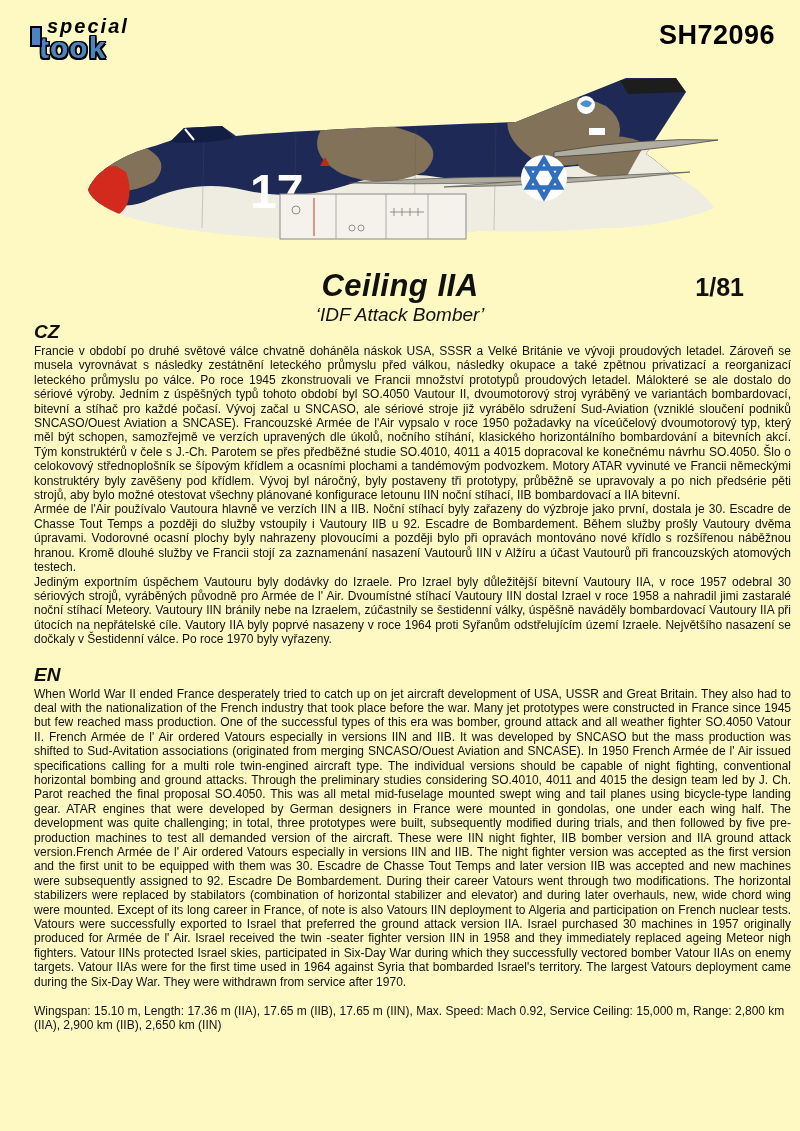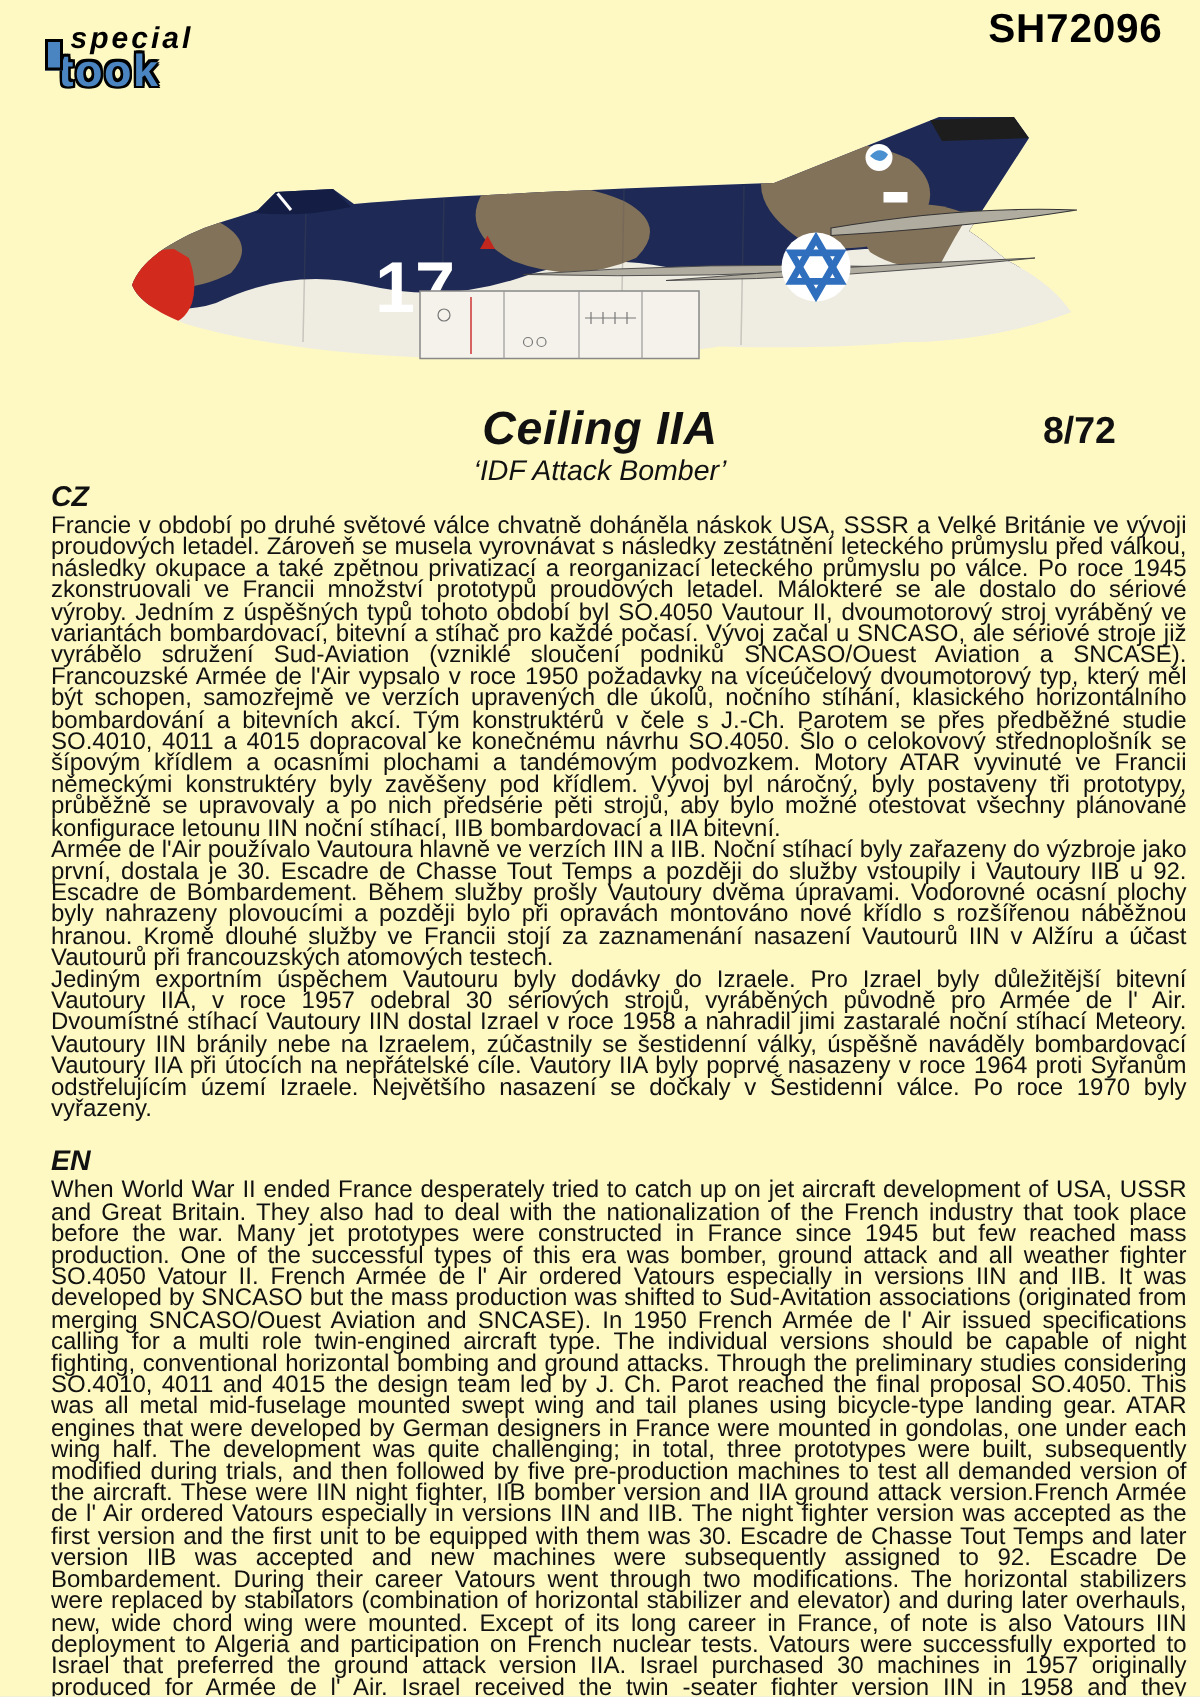--- a/index.html
+++ b/index.html
@@ -7,33 +7,33 @@
     position:relative;width:800px;height:1131px;margin:0 auto;
     background:#fef9c3;overflow:hidden;
     font-family:"Liberation Sans",sans-serif;color:#111;
   }
   
   .logo{position:absolute;left:30px;top:16px;width:130px;}
   .logo-bar{position:absolute;left:0;top:10px;width:8px;height:17px;background:#4a85c2;border:2px solid #000;}
   .logo-special{display:block;margin-left:17px;font-style:italic;font-weight:bold;font-size:20px;letter-spacing:2px;color:#000;line-height:1;}
   .logo-hobby{display:block;margin-left:9px;margin-top:-3px;font-weight:bold;font-size:30px;line-height:1;color:#4a85c2;letter-spacing:1px;
     text-shadow:-1.5px -1.5px 0 #000,1.5px -1.5px 0 #000,-1.5px 1.5px 0 #000,1.5px 1.5px 0 #000,-1.5px 0 0 #000,1.5px 0 0 #000,0 -1.5px 0 #000,0 1.5px 0 #000;}
-  .product-code{position:absolute;right:25px;top:4px;font-size:27px;font-weight:bold;letter-spacing:.5px;color:#000;}
+  .product-code{position:absolute;right:25px;top:20px;font-size:27px;font-weight:bold;letter-spacing:.5px;color:#000;}
   
   .illo{position:absolute;left:84px;top:78px;width:648px;height:192px;}
   
   .title-block{position:absolute;left:0;top:270px;width:100%;text-align:center;}
   .kit-title{font-size:31px;font-weight:bold;font-style:italic;line-height:1.05;letter-spacing:.5px;}
   .kit-subtitle{font-size:19px;font-weight:normal;font-style:italic;margin-top:1px;}
   .kit-scale{position:absolute;right:56px;top:273px;font-size:25px;font-weight:bold;}
   
   .text-body{position:absolute;left:34px;top:322px;width:757px;}
   .lang-heading{font-size:19px;font-weight:bold;font-style:italic;line-height:1;margin:0 0 3px 0;}
   .lang-heading.en{margin-top:18px;}
-  .text-body p{margin:0;font-size:16px;line-height:14.4px;text-align:justify;}
+  .text-body p{margin:0;font-size:12px;line-height:14.4px;text-align:justify;}
   .text-body p.specs{margin-top:15px;text-align:left;}
 </style>
 </head>
 <body>
 
 <div class="page">
 
   <div class="logo">
     <span class="logo-bar"></span>
     <span class="logo-special">special</span>
@@ -111,21 +111,21 @@
       <circle cx="460" cy="100" r="23" fill="#ffffff"></circle>
       <polygon points="460,81 443.5,109.5 476.5,109.5" fill="none" stroke-width="4.5" stroke="#2f6fbd"></polygon>
       <polygon points="460,119 443.5,90.5 476.5,90.5" fill="none" stroke-width="4.5" stroke="#2f6fbd"></polygon>
     </g>
   </svg>
 
   <div class="title-block">
     <div class="kit-title">Ceiling IIA</div>
     <div class="kit-subtitle">‘IDF Attack Bomber’</div>
   </div>
-  <div class="kit-scale">8/72</div>
+  <div class="kit-scale">1/81</div>
 
   <div class="text-body">
     <h2 class="lang-heading">CZ</h2>
     <p>Francie v období po druhé světové válce chvatně doháněla náskok USA, SSSR a Velké Británie ve vývoji proudových letadel. Zároveň se musela vyrovnávat s následky zestátnění leteckého průmyslu před válkou, následky okupace a také zpětnou privatizací a reorganizací leteckého průmyslu po válce. Po roce 1945 zkonstruovali ve Francii množství prototypů proudových letadel. Málokteré se ale dostalo do sériové výroby. Jedním z úspěšných typů tohoto období byl SO.4050 Vautour II, dvoumotorový stroj vyráběný ve variantách bombardovací, bitevní a stíhač pro každé počasí. Vývoj začal u SNCASO, ale sériové stroje již vyrábělo sdružení Sud-Aviation (vzniklé sloučení podniků SNCASO/Ouest Aviation a SNCASE). Francouzské Armée de l'Air vypsalo v roce 1950 požadavky na víceúčelový dvoumotorový typ, který měl být schopen, samozřejmě ve verzích upravených dle úkolů, nočního stíhání, klasického horizontálního bombardování a bitevních akcí. Tým konstruktérů v čele s J.-Ch. Parotem se přes předběžné studie SO.4010, 4011 a 4015 dopracoval ke konečnému návrhu SO.4050. Šlo o celokovový střednoplošník se šípovým křídlem a ocasními plochami a tandémovým podvozkem. Motory ATAR vyvinuté ve Francii německými konstruktéry byly zavěšeny pod křídlem. Vývoj byl náročný, byly postaveny tři prototypy, průběžně se upravovaly a po nich předsérie pěti strojů, aby bylo možné otestovat všechny plánované konfigurace letounu IIN  noční stíhací, IIB  bombardovací a IIA  bitevní.</p>
     <p>Armée de l'Air používalo Vautoura hlavně ve verzích IIN a IIB. Noční stíhací byly zařazeny do výzbroje jako první, dostala je 30. Escadre de Chasse Tout Temps a později do služby vstoupily i Vautoury IIB u 92. Escadre de Bombardement. Během služby prošly Vautoury dvěma úpravami. Vodorovné ocasní plochy byly nahrazeny plovoucími a později bylo při opravách montováno nové křídlo s rozšířenou náběžnou hranou. Kromě dlouhé služby ve Francii stojí za zaznamenání nasazení Vautourů IIN v Alžíru a účast Vautourů při francouzských atomových testech.</p>
     <p>Jediným exportním úspěchem Vautouru byly dodávky do Izraele. Pro Izrael byly důležitější bitevní Vautoury IIA, v roce 1957 odebral 30 sériových strojů, vyráběných původně pro Armée de l' Air.  Dvoumístné stíhací Vautoury IIN dostal Izrael v roce 1958 a nahradil jimi zastaralé noční stíhací Meteory. Vautoury IIN bránily nebe na Izraelem, zúčastnily se šestidenní války, úspěšně naváděly bombardovací Vautoury IIA při útocích na nepřátelské cíle. Vautory IIA byly poprvé nasazeny v roce 1964 proti Syřanům odstřelujícím území Izraele. Největšího nasazení se dočkaly v Šestidenní válce. Po roce 1970 byly vyřazeny.</p>
 
     <h2 class="lang-heading en">EN</h2>
     <p>When World War II ended France desperately tried to catch up on jet aircraft development of USA, USSR and Great Britain. They also had to deal with the nationalization of the French industry that took place before the war. Many jet prototypes were constructed in France since 1945 but few reached mass production. One of the successful types of this era was bomber, ground attack and all weather fighter SO.4050 Vatour II. French Armée de l' Air ordered Vatours especially in versions IIN and IIB. It was developed by SNCASO but the mass production was shifted to Sud-Avitation associations (originated from merging SNCASO/Ouest Aviation and SNCASE). In 1950 French Armée de l' Air issued specifications calling for a multi role twin-engined aircraft type. The individual versions should be capable of night fighting, conventional horizontal bombing and ground attacks. Through the preliminary studies considering SO.4010, 4011 and 4015 the design team led by J. Ch. Parot reached the final proposal SO.4050. This was all metal mid-fuselage mounted swept wing and tail planes using bicycle-type landing gear. ATAR engines that were developed by German designers in France were mounted in gondolas, one under each wing half. The development was quite challenging; in total, three prototypes were built, subsequently modified during trials, and then followed by five pre-production machines to test all demanded version of the aircraft. These were IIN night fighter, IIB bomber version and IIA ground attack version.French Armée de l' Air ordered Vatours especially in versions IIN and IIB. The night fighter version was accepted as the first version and the first unit to be equipped with them was 30. Escadre de Chasse Tout Temps and later version IIB was accepted and new machines were subsequently assigned to 92. Escadre De Bombardement. During their career Vatours went through two modifications. The horizontal stabilizers were replaced by stabilators (combination of horizontal stabilizer and elevator) and during later overhauls, new, wide chord wing were mounted. Except of its long career in France, of note is also Vatours IIN deployment to Algeria and participation on French nuclear tests. Vatours were successfully exported to Israel that preferred the ground attack version IIA. Israel purchased 30 machines in 1957 originally produced for Armée de l' Air. Israel received the twin -seater fighter version IIN in 1958 and they immediately replaced ageing Meteor nigh fighters. Vatour IINs protected Israel skies, participated in Six-Day War during which they successfully vectored bomber Vatour IIAs on enemy targets. Vatour IIAs were for the first time used in 1964 against Syria that bombarded Israel's territory. The largest Vatours deployment came during the Six-Day War. They were withdrawn from service after 1970.</p>
     <p class="specs">Wingspan: 15.10 m, Length: 17.36 m (IIA), 17.65 m (IIB), 17.65 m (IIN), Max. Speed: Mach 0.92, Service Ceiling: 15,000 m, Range: 2,800 km (IIA), 2,900 km (IIB), 2,650 km (IIN)</p>

